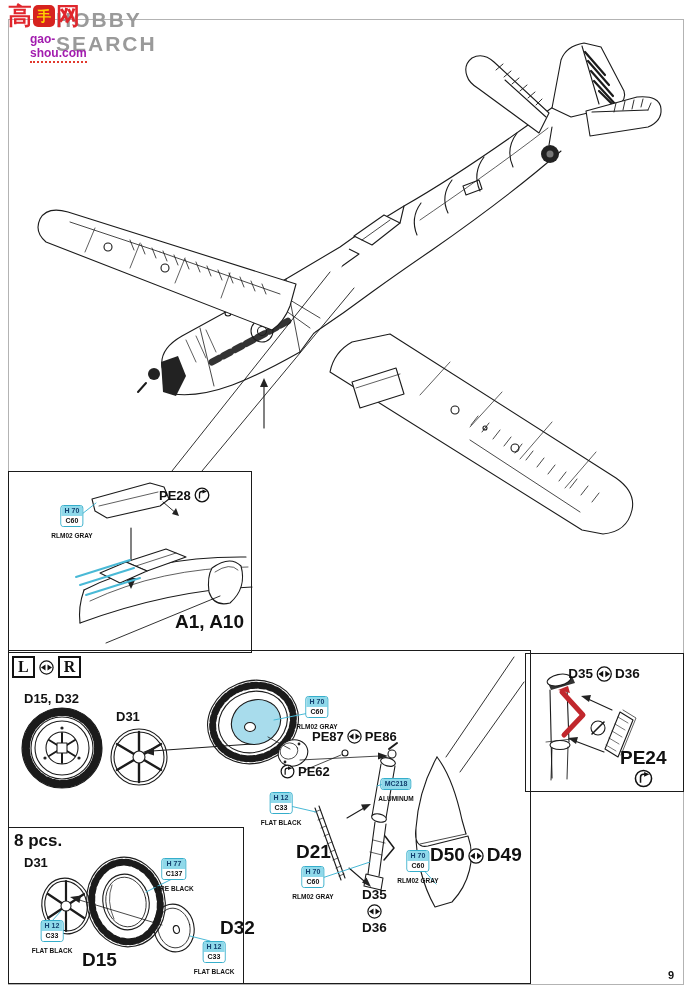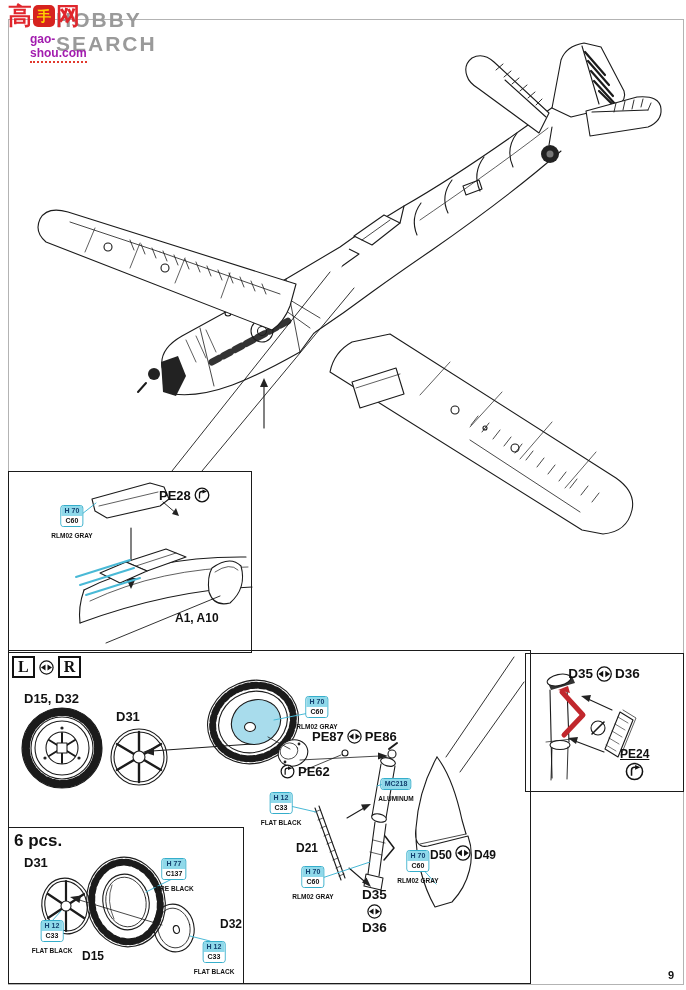--- a/index.html
+++ b/index.html
@@ -3,21 +3,21 @@
 <meta charset="utf-8">
 <style>
   html,body{margin:0;padding:0;background:#fff;}
   #page{position:relative;width:686px;height:990px;background:#fff;overflow:hidden;
         font-family:"Liberation Sans",sans-serif;color:#111;}
   #frame{position:absolute;left:8px;top:19px;width:674px;height:964px;border:1px solid #b3b3b3;}
   .box{position:absolute;border:1.6px solid #1b1b1b;background:transparent;}
   svg.art{position:absolute;left:0;top:0;pointer-events:none;}
   .lbl{position:absolute;font-weight:bold;font-size:13px;line-height:1;color:#111;
        white-space:nowrap;display:flex;align-items:center;gap:3px;z-index:6;}
-  .lbl.big{font-size:12px;}
+  .lbl.big{font-size:19px;}
   .stack{flex-direction:column;gap:2px;align-items:center;}
   .callout{position:absolute;z-index:6;text-align:center;transform:translateX(-50%);}
   .callout .codes{display:inline-block;border:1.4px solid #35aecb;border-radius:3px;overflow:hidden;background:#fff;min-width:20px;}
   .callout .h{display:block;background:#8fd9ea;color:#123f6e;font-weight:bold;font-size:7px;line-height:8px;padding:1px 3px;}
   .callout .c{display:block;background:#fff;color:#111;font-weight:bold;font-size:7px;line-height:8px;padding:1px 3px;}
   .callout .pname{display:block;font-weight:bold;font-size:6.5px;line-height:7px;color:#111;margin-top:1px;white-space:nowrap;}
   .lrwrap{position:absolute;left:12px;top:656px;display:flex;align-items:center;gap:4px;z-index:6;}
   .lrbox{border:2px solid #111;font-family:"Liberation Serif",serif;font-weight:bold;font-size:16px;
          line-height:1;padding:1px 4px;background:#fff;}
   .icon{display:inline-block;vertical-align:middle;}
@@ -348,21 +348,21 @@
         <path d="M5.5,0 L1,-3 L1,3 Z" fill="#111"></path>
     </svg>
     <span>D49</span>
   </div>
 
   <div class="callout" style="left:418px;top:850px;">
     <span class="codes"><span class="h">H 70</span><span class="c">C60</span></span>
     <span class="pname">RLM02 GRAY</span>
   </div>
 
-  <div class="lbl h17" style="left:14px;top:832px;">6 pcs.</div>
+  <div class="lbl h17" style="left:14px;top:832px;">8 pcs.</div>
   <div class="lbl" style="left:24px;top:856px;">D31</div>
   <div class="callout" style="left:52px;top:920px;">
     <span class="codes"><span class="h">H 12</span><span class="c">C33</span></span>
     <span class="pname">FLAT BLACK</span>
   </div>
   <div class="lbl big" style="left:82px;top:950px;">D15</div>
   <div class="callout" style="left:174px;top:858px;">
     <span class="codes"><span class="h">H 77</span><span class="c">C137</span></span>
     <span class="pname">TIRE BLACK</span>
   </div>
@@ -374,21 +374,21 @@
 
   <div class="lbl" style="left:604px;top:666px;transform:translateX(-50%);font-size:13.5px;">
     <span>D35</span>
     <svg class="icon" width="16" height="16" viewBox="-7.5 -7.5 15 15">
       <circle r="6.6" fill="#fff" stroke="#111" stroke-width="1.2"></circle>
       <path d="M-5.5,0 L-1,-3 L-1,3 Z" fill="#111"></path>
         <path d="M5.5,0 L1,-3 L1,3 Z" fill="#111"></path>
     </svg>
     <span>D36</span>
   </div>
-  <div class="lbl stack big" style="left:620px;top:748px;text-decoration:underline;">
+  <div class="lbl stack big" style="left:620px;top:748px;">
     <span>PE24</span>
     <svg class="icon" width="19" height="19" viewBox="-8 -8 16 16">
       <circle r="6.8" fill="#fff" stroke="#111" stroke-width="1.3"></circle>
       <path d="M-2.5,3.5 L-2.5,-1 Q-2.5,-3.5 0,-3.5 L1,-3.5" fill="none" stroke="#111" stroke-width="1.3"></path>
       <path d="M0.5,-5.5 L5,-3.5 L0.5,-1.5 Z" fill="#111"></path>
     </svg>
   </div>
 
   <div id="pageno">9</div>
 </div>

